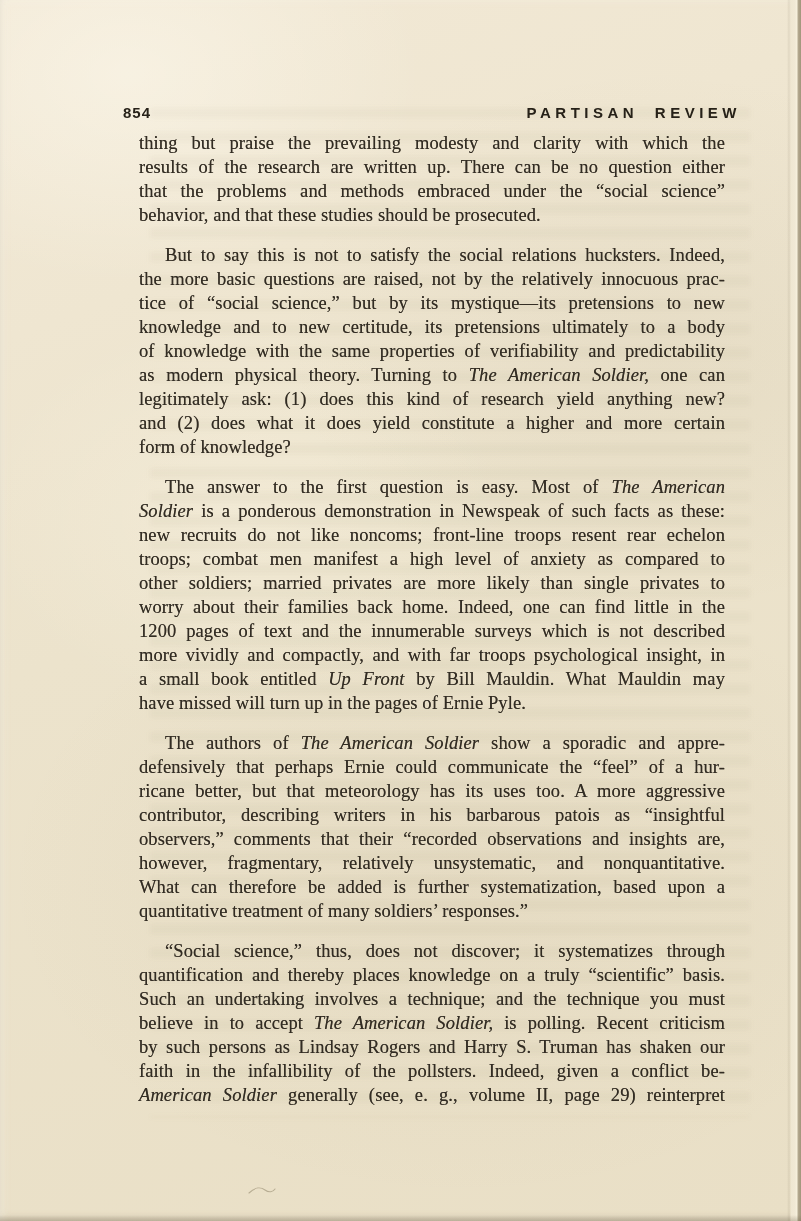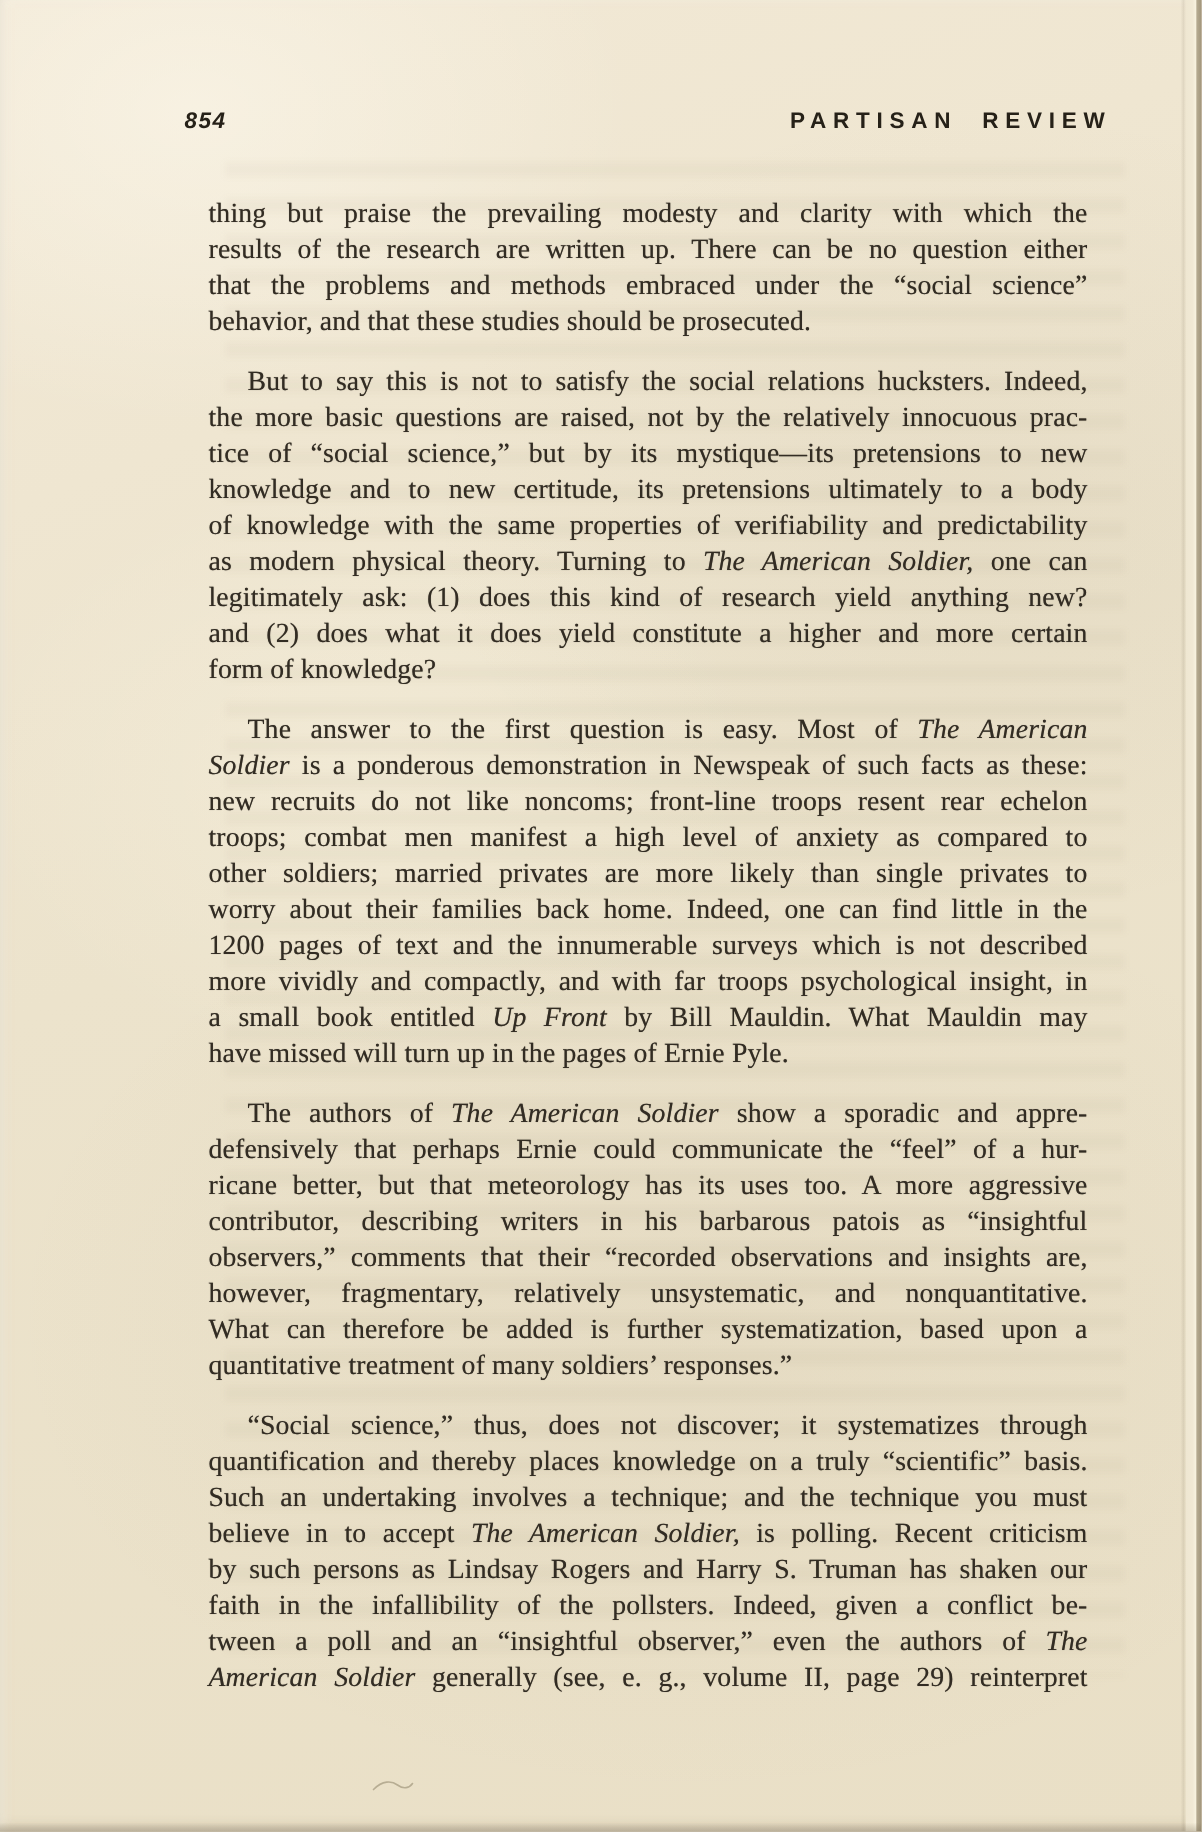--- a/index.html
+++ b/index.html
@@ -38,27 +38,27 @@
     display: flex;
     justify-content: space-between;
     align-items: baseline;
     font-family: "Liberation Sans", "DejaVu Sans", sans-serif;
     font-weight: 700;
     color: #262118;
   }
   .page-num {
     font-size: 15px;
     letter-spacing: 1px;
-    font-style: italic;
   }
   .journal {
     font-size: 15px;
     letter-spacing: 4.5px;
     word-spacing: 8px;
     white-space: nowrap;
+    margin-top: 32px;
   }
   .body-text {
     position: absolute;
     left: 123px; top: 115px;
     width: 618px;
     font-size: 18.5px;
     line-height: 24px;
     color: #322c23;
     text-shadow: 0 0 0.5px rgba(50,44,35,0.65);
     letter-spacing: 0.1px;
@@ -152,21 +152,20 @@
         <div class="line just">What can therefore be added is further systematization, based upon a</div>
         <div class="line">quantitative treatment of many soldiers’ responses.”</div>
       </div>
       <div class="para">
         <div class="line just ind">“Social science,” thus, does not discover; it systematizes through</div>
         <div class="line just">quantification and thereby places knowledge on a truly “scientific” basis.</div>
         <div class="line just">Such an undertaking involves a technique; and the technique you must</div>
         <div class="line just">believe in to accept <span class="it">The American Soldier,</span> is polling. Recent criticism</div>
         <div class="line just">by such persons as Lindsay Rogers and Harry S. Truman has shaken our</div>
         <div class="line just">faith in the infallibility of the pollsters. Indeed, given a conflict be-</div>
-        <div class="line just">tween a poll and an “insightful observer,” even the authors of <span class="it">The</span></div>
         <div class="line just"><span class="it">American Soldier</span> generally (see, e. g., volume II, page 29) reinterpret</div>
       </div>
     </div>
 
   <svg class="stray-mark" width="30" height="12" viewBox="0 0 30 12">
     <path d="M2,8 C8,2 14,2 18,5 S26,7 28,4" fill="none" stroke="#8f8469" stroke-width="1.1" stroke-linecap="round"></path>
   </svg>
 
   <div class="page-edge"></div>
   <div class="bottom-edge"></div>

